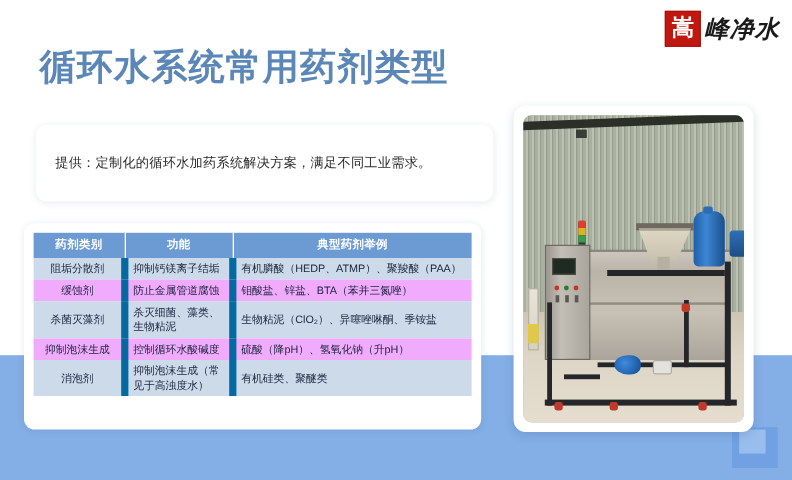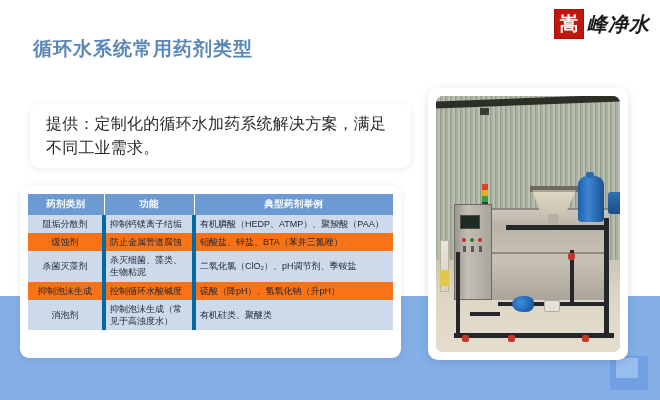--- a/index.html
+++ b/index.html
@@ -93,21 +93,21 @@
     font-style: italic;
     font-size: 20px;
     letter-spacing: 1px;
   }
 
   
   .page-title {
     position: absolute;
     left: 33px;
     top: 36px;
-    font-size: 19px;
+    font-size: 30px;
     font-weight: bold;
     color: #5b87b8;
     letter-spacing: 1px;
     white-space: nowrap;
   }
 
   
   .desc-card {
     position: absolute;
     left: 30px;
@@ -115,21 +115,21 @@
     width: 381px;
     height: 64px;
     background: #ffffff;
     border-radius: 9px;
     box-shadow: 0 1px 6px rgba(60,90,130,.13);
     display: flex;
     align-items: center;
     padding: 0 16px;
   }
   .desc-text {
-    font-size: 16px;
+    font-size: 11px;
     color: #2a2a2a;
     line-height: 1.5;
     letter-spacing: .2px;
   }
 
   
   .table-card {
     position: absolute;
     left: 20px;
     top: 186px;
@@ -160,30 +160,30 @@
     border-right: 1px solid #ffffff;
     letter-spacing: .3px;
   }
   table.chem-table th:last-child { border-right: none; }
 
   table.chem-table td {
     padding: 3px 4px;
     color: #18243a;
     font-size: 9px;
     line-height: 1.35;
-    border-right: 4px solid #0369a1;
+    border-right: 6px solid #0369a1;
     vertical-align: middle;
   }
   table.chem-table td:last-child { border-right: none; }
   table.chem-table td.cat { text-align: center; }
   table.chem-table td.fn  { text-align: left; }
   table.chem-table td.ex  { text-align: left; }
 
   table.chem-table tr.odd  td { background: #ccdaea; }
-  table.chem-table tr.even td { background: #f97316; }
+  table.chem-table tr.even td { background: #f0abfc; }
 
   
   .photo-card {
     position: absolute;
     left: 428px;
     top: 88px;
     width: 200px;
     height: 272px;
     background: #ffffff;
     border-radius: 10px;
@@ -365,21 +365,21 @@
           <td class="ex">有机膦酸（HEDP、ATMP）、聚羧酸（PAA）</td>
         </tr>
         <tr class="even">
           <td class="cat">缓蚀剂</td>
           <td class="fn">防止金属管道腐蚀</td>
           <td class="ex">钼酸盐、锌盐、BTA（苯并三氮唑）</td>
         </tr>
         <tr class="odd">
           <td class="cat">杀菌灭藻剂</td>
           <td class="fn">杀灭细菌、藻类、生物粘泥</td>
-          <td class="ex">二氧化氯（ClO₂）、pH调节剂、季铵盐</td>
+          <td class="ex">生物粘泥（ClO₂）、异噻唑啉酮、季铵盐</td>
         </tr>
         <tr class="even">
           <td class="cat">抑制泡沫生成</td>
           <td class="fn">控制循环水酸碱度</td>
           <td class="ex">硫酸（降pH）、氢氧化钠（升pH）</td>
         </tr>
         <tr class="odd">
           <td class="cat">消泡剂</td>
           <td class="fn">抑制泡沫生成（常见于高浊度水）</td>
           <td class="ex">有机硅类、聚醚类</td>

